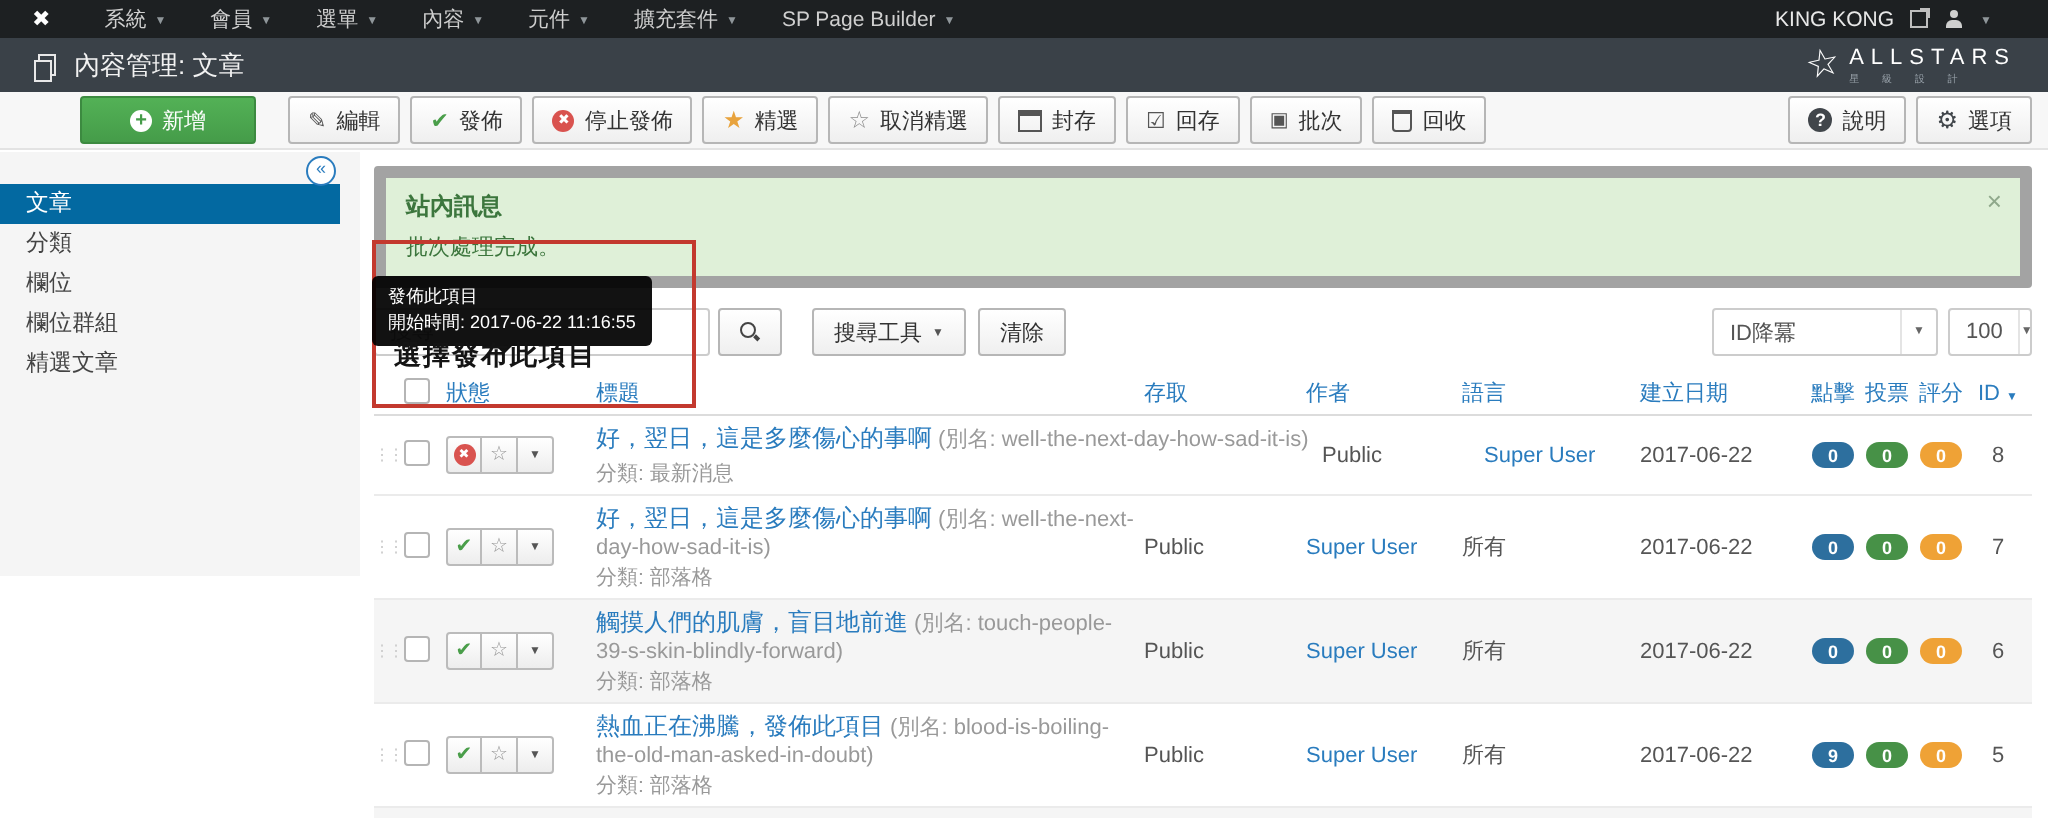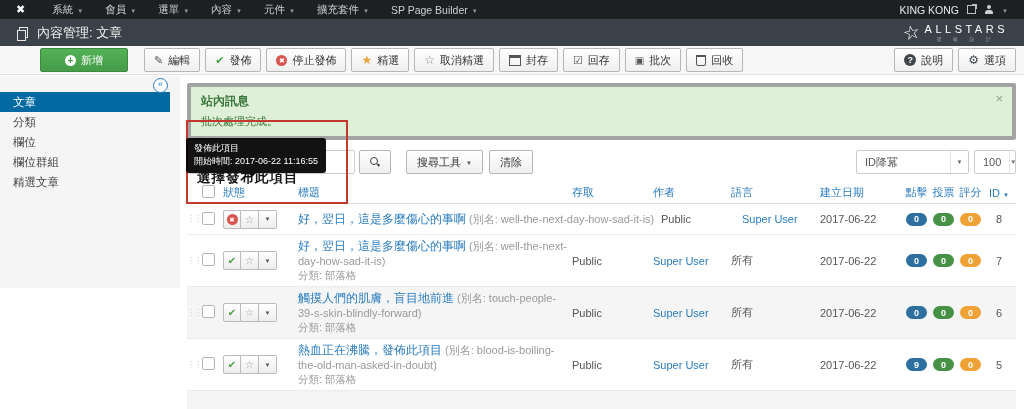--- a/index.html
+++ b/index.html
@@ -4,28 +4,28 @@
 <style>
   html,body{margin:0;padding:0;background:#fff;}
   .page{position:relative;width:1024px;height:409px;overflow:hidden;background:#fff;
         font-family:"Liberation Sans","DejaVu Sans",sans-serif;font-size:11px;color:#333;}
   a{text-decoration:none;}
   
   .topnav{position:absolute;top:0;left:0;right:0;height:19px;background:#1d2022;display:flex;align-items:center;color:#cfcfcf;font-size:10.5px;z-index:5;}
   .brand{margin:0 16px 0 16px;color:#fff;font-size:11px;font-weight:bold;}
   .menu{padding:0 11px;display:inline-flex;align-items:center;gap:4px;height:100%;cursor:default;}
   .caret{font-size:6px;color:#8f969a;transform:translateY(1px);}
-  .topnav-right{margin-left:auto;display:flex;align-items:center;gap:8px;padding-right:16px;}
+  .topnav-right{margin-left:auto;display:flex;align-items:center;gap:8px;padding-right:28px;}
   .ext-icon{position:relative;width:7px;height:7px;border:1px solid #bfbfbf;display:inline-block;}
   .ext-icon::after{content:"";position:absolute;right:-2px;top:-2px;width:4px;height:4px;border-top:1px solid #bfbfbf;border-right:1px solid #bfbfbf;}
   .person-icon{position:relative;width:10px;height:10px;display:inline-block;}
   .person-icon::before{content:"";position:absolute;left:3px;top:0;width:4px;height:4px;border-radius:50%;background:#cfcfcf;}
   .person-icon::after{content:"";position:absolute;left:1px;top:5px;width:8px;height:4px;border-radius:3px 3px 0 0;background:#cfcfcf;}
   
-  .titlebar{position:absolute;top:19px;left:0;right:0;height:27px;background:#3a4148;color:#fff;display:flex;align-items:center;z-index:5;text-align:center;}
+  .titlebar{position:absolute;top:19px;left:0;right:0;height:27px;background:#3a4148;color:#fff;display:flex;align-items:center;z-index:5;}
   .doc-icon{position:relative;width:10px;height:12px;margin:0 10px 0 17px;}
   .doc-icon::before{content:"";position:absolute;left:2px;top:0;width:7px;height:9px;border:1px solid #e8e8e8;background:#3a4148;}
   .doc-icon::after{content:"";position:absolute;left:0;top:3px;width:7px;height:9px;border:1px solid #e8e8e8;background:#3a4148;}
   .page-title{font-size:13px;color:#f2f2f2;}
   .allstars{margin-left:auto;margin-right:16px;display:flex;align-items:center;gap:5px;}
   .star-icon{font-size:19px;color:#fff;line-height:1;transform:rotate(-12deg);}
   .allstars-name{font-size:11px;letter-spacing:3.5px;color:#fff;}
   .allstars-sub{font-size:5px;letter-spacing:5px;color:#97a0a8;margin-top:1px;}
   
   .toolbar{position:absolute;top:46px;left:0;right:0;height:29px;background:#f7f7f7;border-bottom:1px solid #e3e3e3;display:flex;align-items:center;padding:0 8px;box-sizing:border-box;z-index:4;}
@@ -47,21 +47,21 @@
   .toolbar-right{margin-left:auto;display:flex;}
   
   .layout{position:absolute;top:76px;left:0;right:0;bottom:0;display:flex;}
   .sidebar{width:180px;flex:none;position:relative;}
   .sidebar-box{background:#f5f5f5;height:212px;padding-top:16px;box-sizing:border-box;}
   .collapse-btn{position:absolute;top:2px;right:12px;width:13px;height:13px;border:1px solid #2a7cbe;border-radius:50%;color:#2a7cbe;font-size:9px;line-height:11px;text-align:center;cursor:default;background:#fff;}
   .side-item{height:20px;line-height:20px;padding-left:13px;color:#444;font-size:11.5px;cursor:default;}
   .side-item.active{background:#0369a1;color:#fff;margin-right:10px;}
   
   .content{flex:1;position:relative;padding:7px 8px 0 7px;box-sizing:border-box;}
-  .alert{background:#dff0d8;border:4px solid #a3a3a3;border-radius:2px;padding:4px 10px 7px;position:relative;}
+  .alert{background:#dff0d8;border:6px solid #a3a3a3;border-radius:2px;padding:4px 10px 7px;position:relative;}
   .alert-title{font-weight:bold;font-size:12px;color:#3c763d;margin:2px 0 4px;}
   .alert-msg{font-size:11px;color:#3c763d;}
   .alert-close{position:absolute;right:9px;top:4px;color:#8fa88b;font-size:13px;cursor:default;}
   .filterbar{margin-top:9px;display:flex;align-items:center;height:26px;}
   .search-input{width:168px;height:24px;border:1px solid #ccc;border-radius:2px;padding:0 7px;font-size:11px;color:#333;box-sizing:border-box;outline:none;}
   .search-input::placeholder{color:#a9a9a9;}
   .btn{height:24px;padding:0 10px;background:linear-gradient(#ffffff,#efefef);border:1px solid #b6b6b6;border-radius:2px;font-size:11px;color:#333;display:inline-flex;align-items:center;gap:5px;box-sizing:border-box;cursor:default;white-space:nowrap;}
   .search-btn{margin-left:4px;width:32px;justify-content:center;}
   .mag-icon{position:relative;width:10px;height:10px;display:inline-block;}
   .mag-icon::before{content:"";position:absolute;left:0;top:0;width:6px;height:6px;border:1.5px solid #444;border-radius:50%;}
@@ -294,20 +294,21 @@
                   </span>
                   <span class="sbtn">
                     <span class="s-star">☆</span>
                   </span>
                   <span class="sbtn">
                     <span class="s-caret">▼</span>
                   </span>
                 </span></span>
               <span class="cell c-title">
                 <div><a class="title-link">好，翌日，這是多麼傷心的事啊</a><span class="alias"> (別名: well-the-next-day-how-sad-it-is)</span></div>
+                <div class="cat">分類: 最新消息</div>
               </span>
               <span class="cell c-access plain">Public</span>
               <span class="cell c-author"><a class="link">Super User</a></span>
               <span class="cell c-date plain">2017-06-22</span>
               <span class="cell c-badge"><span class="badge b-hits">0</span></span>
               <span class="cell c-badge"><span class="badge b-votes">0</span></span>
               <span class="cell c-badge"><span class="badge b-rating">0</span></span>
               <span class="cell c-id plain">8</span>
             </div>
             <div class="row">

